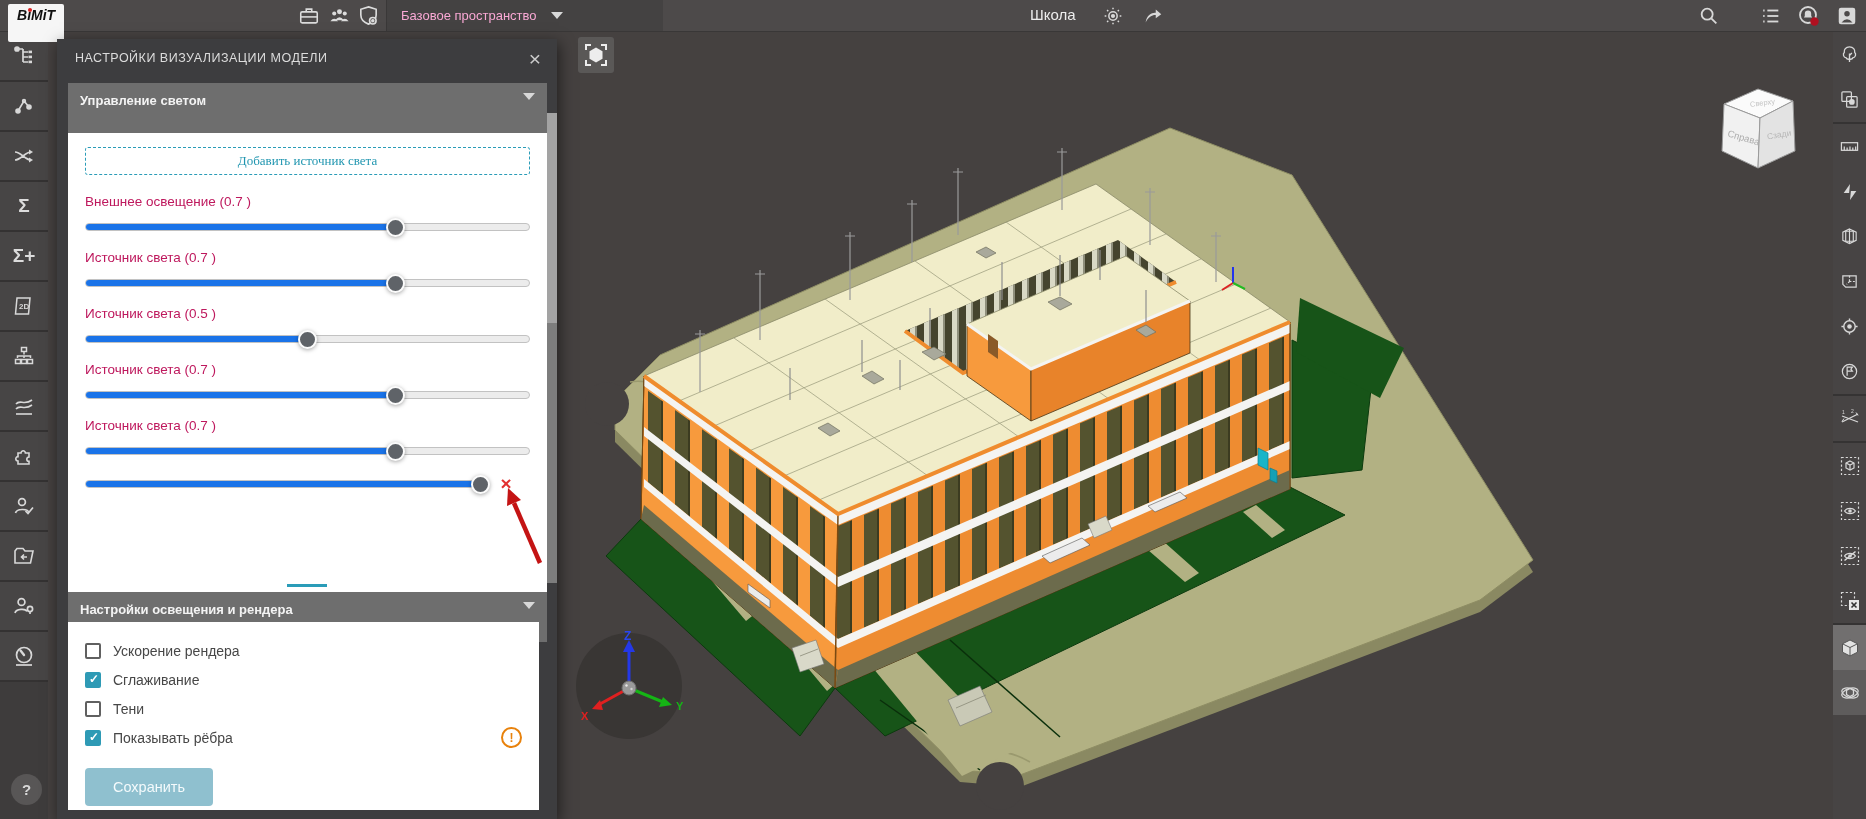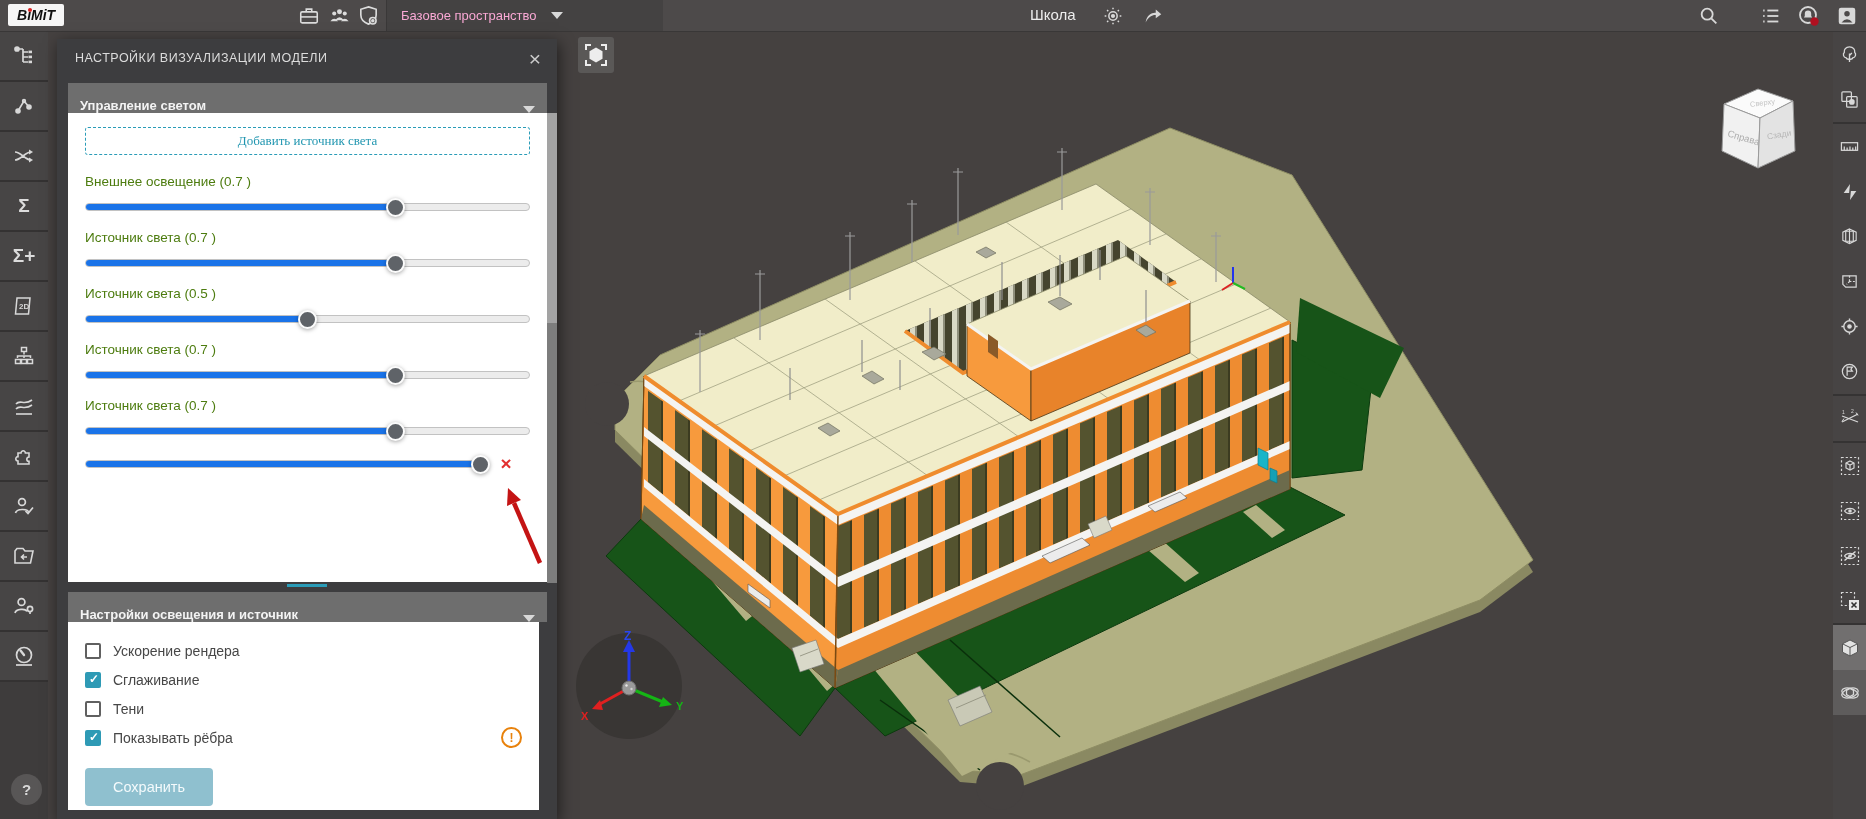--- a/index.html
+++ b/index.html
@@ -2,21 +2,21 @@
 <html><head>
 <meta charset="utf-8">
 <style>
   html,body{margin:0;padding:0}
   body{width:1866px;height:819px;overflow:hidden;position:relative;background:#454140;
        font-family:"Liberation Sans",sans-serif;-webkit-user-select:none;user-select:none}
 
   
   #header{position:absolute;left:0;top:0;width:1866px;height:31px;background:#4d4a4a;
           border-bottom:1px solid #393737;z-index:40}
-  #logo{position:absolute;left:8px;top:4px;height:22px;background:#f6f6f6;border-radius:2px;
+  #logo{position:absolute;left:8px;top:4px;height:38px;background:#f6f6f6;border-radius:2px;
         color:#111;font-weight:bold;font-size:14px;line-height:22px;padding:0 9px;font-style:italic}
   #logo .dot-i{position:relative}
   #logo .dot-i::after{content:"";position:absolute;left:1px;top:1px;width:4px;height:4px;border-radius:50%;background:#d22}
   .hicon{position:absolute;top:3px;width:25px;height:25px;display:flex;align-items:center;justify-content:center;cursor:pointer}
   .hdivider{position:absolute;top:0;width:1px;height:31px;background:#3a3838}
   #workspace{position:absolute;left:387px;top:0;width:276px;height:31px;background:#444242;
              display:flex;align-items:center;cursor:pointer}
   #workspace span{color:#f9a8d4;font-size:13px;margin-left:14px}
   .caret-down{width:0;height:0;border-left:6px solid transparent;border-right:6px solid transparent;
               border-top:7px solid #d8d8d8;margin-left:auto;margin-right:18px}
@@ -43,29 +43,29 @@
              border:none;border-radius:3px;cursor:pointer;z-index:10;padding:0}
   #nav-cube{position:absolute;left:1712px;top:80px;width:92px;height:92px;z-index:10;cursor:pointer}
   #gizmo{position:absolute;left:573px;top:628px;width:112px;height:112px;z-index:10}
 
   
   #panel{position:absolute;left:57px;top:39px;width:500px;height:780px;background:#3d3d3f;
          z-index:50;box-shadow:2px 4px 14px rgba(0,0,0,.55)}
   #panel-title-bar{height:38px;display:flex;align-items:center;padding:0 16px 0 18px}
   #panel-title-bar .t{color:#dcdcdc;font-size:12.5px;letter-spacing:.5px}
   #panel-close{margin-left:auto;color:#cccccc;font-size:21px;line-height:1;cursor:pointer}
-  .sec-head{margin:6px 10px 0 11px;height:30px;background:#6e6e6e;display:flex;align-items:flex-end;
-            padding:0 12px;cursor:pointer}
+  .sec-head{margin:6px 10px 0 11px;height:30px;background:#6e6e6e;display:flex;align-items:flex-start;
+            padding:10px 12px;cursor:pointer}
   .sec-head .st{color:#f3f3f3;font-size:13px;font-weight:bold}
   .white-box{margin:0 10px 0 11px;background:#ffffff;padding:14px 17px;box-sizing:border-box}
   #box1{height:469px;overflow:hidden}
   #add-light{display:block;width:100%;height:28px;background:#fff;border:1px dashed #2a9cb8;
              color:#2196b0;font-size:13px;border-radius:3px;cursor:pointer;font-family:Liberation Serif, serif}
   .srow{margin-top:19px}
-  .slabel{font-size:13.5px;color:#4d7c0f;display:flex;align-items:center;gap:9px;margin-bottom:14px}
+  .slabel{font-size:13.5px;color:#be185d;display:flex;align-items:center;gap:9px;margin-bottom:14px}
   .swatch{width:14px;height:14px;border:1px solid #8a8a8a;display:inline-block;flex:0 0 auto}
   .sbar{display:flex;align-items:center}
   .track{flex:1;height:6px;background:#ececec;border:1px solid #c2c2c2;border-radius:4px;position:relative;cursor:pointer}
   .fill{height:6px;background:#1a73e8;border-radius:4px;position:relative;max-width:100%}
   .thumb{position:absolute;right:-9px;top:-6px;width:15px;height:15px;background:#5f6368;
          border:2px solid #fbfbfb;border-radius:50%;box-shadow:0 1px 4px rgba(0,0,0,.35);cursor:pointer}
   .del-x{width:48px;text-align:center;color:#e23030;font-size:19px;font-weight:bold;line-height:1;
          cursor:pointer;flex:0 0 auto}
   #resize-dash{position:absolute;left:50%;transform:translateX(-50%);top:545px;width:40px;height:3px;
                background:#2a9cb8;cursor:row-resize}
@@ -621,21 +621,21 @@
             </div>
         </div>
         <span class="del-x">×</span>
       </div>
     </div>
   </div>
 
   <div id="resize-dash"></div>
 
   <div class="sec-head" id="sec-head2">
-    <span class="st">Настройки освещения и источник</span>
+    <span class="st">Настройки освещения и рендера</span>
     <span class="caret-down" style="margin-right:0"></span>
   </div>
 
   <div class="white-box" id="box2">
     <div class="cbrow">
       <span class="cb"></span>
       <span>Ускорение рендера</span>
     </div>
     <div class="cbrow">
       <span class="cb checked"></span>

